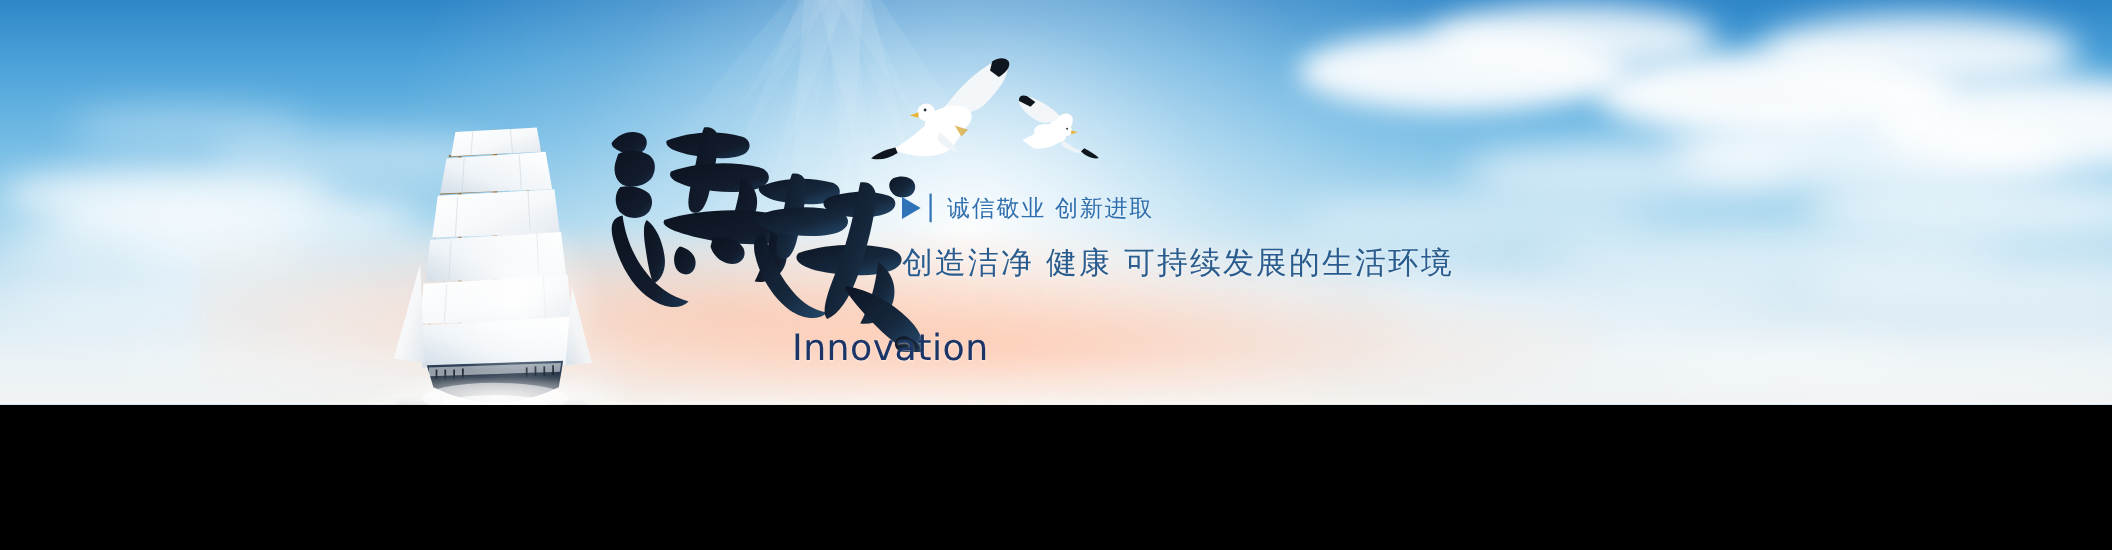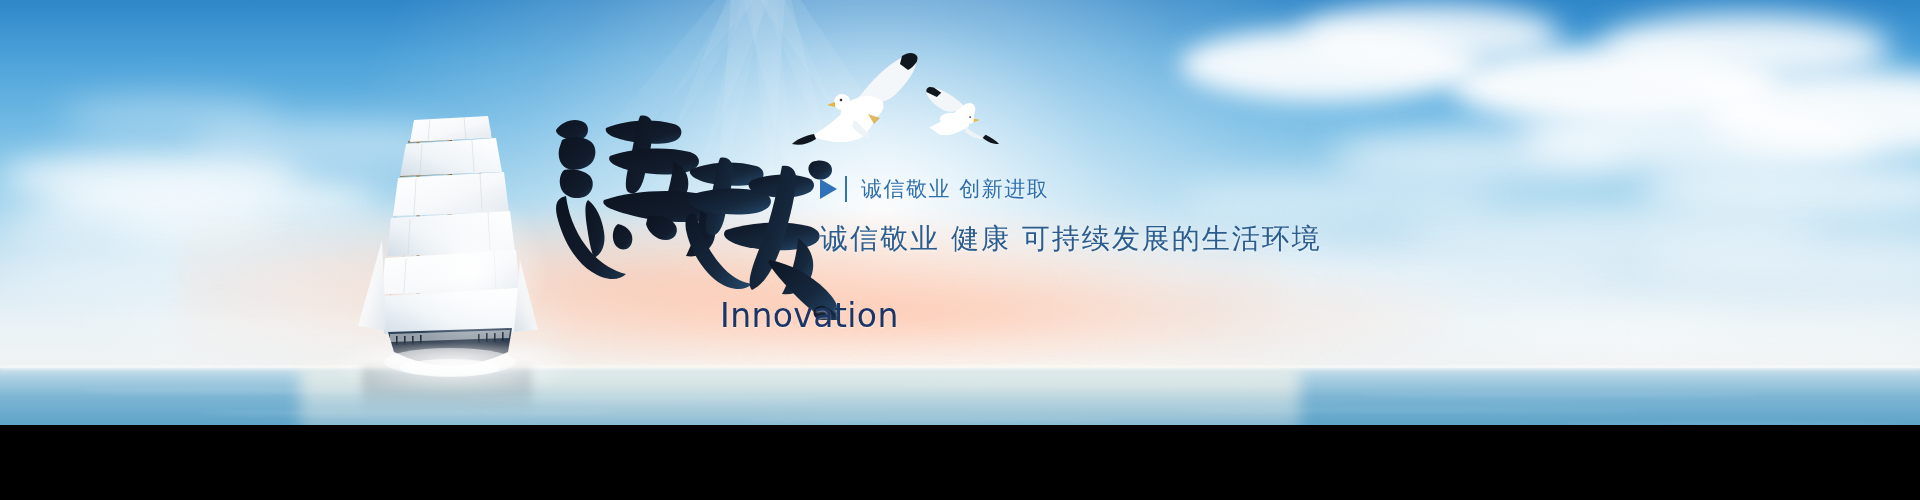--- a/index.html
+++ b/index.html
@@ -1,20 +1,20 @@
 <!DOCTYPE html>
 <html><head>
 <meta charset="utf-8">
 <style>
   * { margin:0; padding:0; box-sizing:border-box; }
   html,body { width:1920px; height:500px; overflow:hidden; background:#000; }
   body { font-family:"Liberation Sans","DejaVu Sans",sans-serif; }
 
   #banner {
-    position:relative; width:1920px; height:425px; overflow:hidden;
+    position:relative; width:1920px; height:368px; overflow:hidden;
     background:#4e9fd4;
   }
 
   
   .sky {
     position:absolute; left:0; top:0; width:1920px; height:380px;
     background:
       linear-gradient(to bottom,
         #2f86c8 0%,
         #49a0d8 14%,
@@ -413,18 +413,18 @@
       <path d="M126 6 C136 2 146 6 146 14 C146 22 136 26 128 22 C122 18 120 10 126 6 Z"></path>
     </g>
   </svg>
 
   <div id="slogan">
     <div class="line1">
       <span class="tri"></span>
       <span class="bar"></span>
       <span class="line1txt">诚信敬业  创新进取</span>
     </div>
-    <div class="line2txt">诚信敬业  健康  可持续发展的生活环境</div>
+    <div class="line2txt">创造洁净  健康  可持续发展的生活环境</div>
   </div>
 
   <div id="innovation">Innovation</div>
 
 </div>
 
 </body></html>

